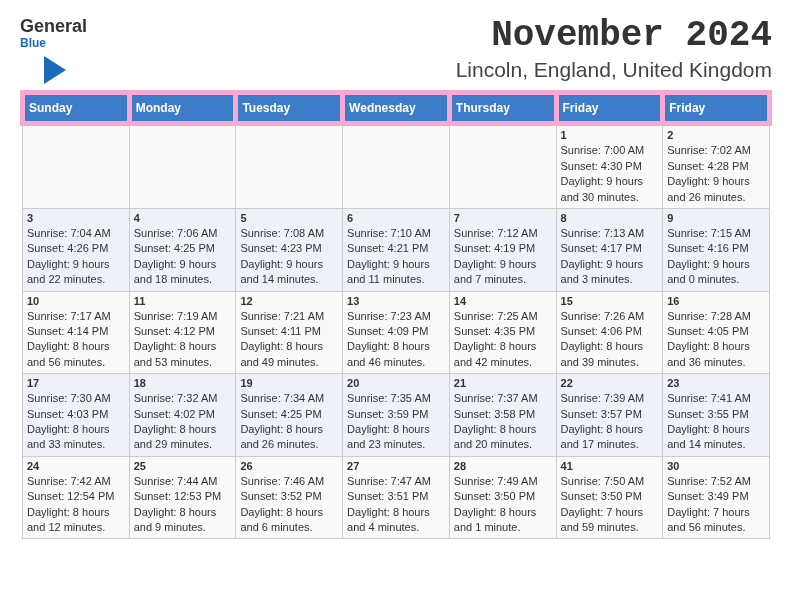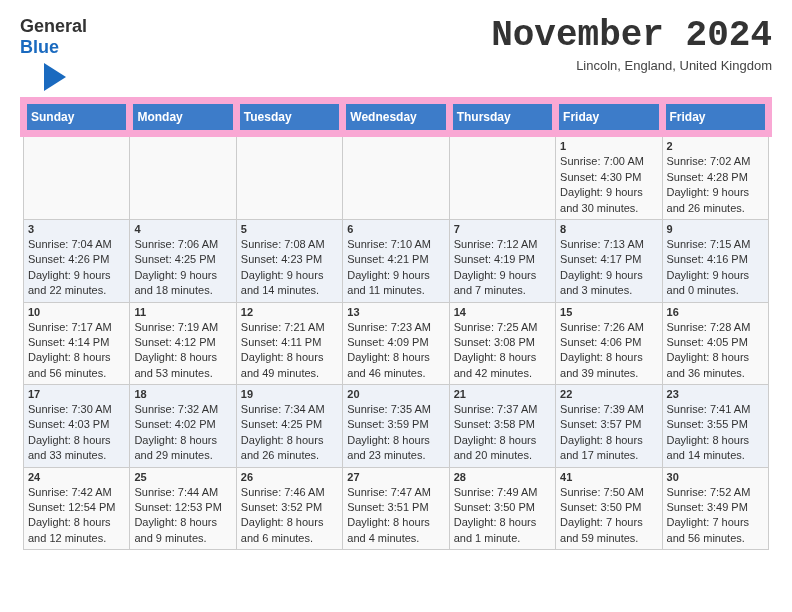--- a/index.html
+++ b/index.html
@@ -30,37 +30,37 @@
       text-align: right;
     }
     .month-title {
       font-size: 36px;
       font-weight: bold;
       color: #333;
       line-height: 1.1;
       font-family: Liberation Mono, monospace;
     }
     .subtitle {
-      font-size: 13px;
+      font-size: 21px;
       color: #444;
       margin-top: 2px;
     }
     table {
       width: 100%;
       border-collapse: collapse;
       table-layout: fixed;
     }
     thead tr th {
       background-color: #3d7cc9;
       color: white;
       font-size: 12px;
       font-weight: bold;
       padding: 6px 4px;
       text-align: left;
-      border: 7px solid #f9a8d4;
+      border: 5px solid #f9a8d4;
     }
     tbody tr td {
       vertical-align: top;
       padding: 3px 4px;
       border: 1px solid #ccc;
       font-size: 9.5px;
       color: #333;
       height: 78px;
       background: #fff;
     }
@@ -85,21 +85,21 @@
 </head>
 <body>
 
 <div class="page">
   <div class="header-area">
     <div class="logo">
       <div style="display:flex; flex-direction:column; line-height:1.15;">
         <div style="font-size:18px; font-weight:bold; color:#333;">
           <span style="color:#333;">General</span>
         </div>
-        <div style="font-size:18px; font-weight:bold; color:#1a6abf;">Blue</div>
+        <div style="font-size:12px; font-weight:bold; color:#1a6abf;">Blue</div>
       </div>
       <div style="display:flex; align-items:center; margin-left:2px; margin-top:2px;">
         <svg width="22" height="28" viewBox="0 0 22 28">
           <polygon points="0,0 22,14 0,28" fill="#1a6abf"></polygon>
         </svg>
       </div>
     </div>
     <div class="title-area">
       <div class="month-title">November 2024</div>
       <div class="subtitle">Lincoln, England, United Kingdom</div>
@@ -203,21 +203,21 @@
           </td>
           <td>
             <span class="day-number">13</span>
             <div class="day-info">Sunrise: 7:23 AM
 Sunset: 4:09 PM
 Daylight: 8 hours and 46 minutes.</div>
           </td>
           <td>
             <span class="day-number">14</span>
             <div class="day-info">Sunrise: 7:25 AM
-Sunset: 3:08 PM
+Sunset: 4:35 PM
 Daylight: 8 hours and 42 minutes.</div>
           </td>
           <td>
             <span class="day-number">15</span>
             <div class="day-info">Sunrise: 7:26 AM
 Sunset: 4:06 PM
 Daylight: 8 hours and 39 minutes.</div>
           </td>
           <td>
             <span class="day-number">16</span>

